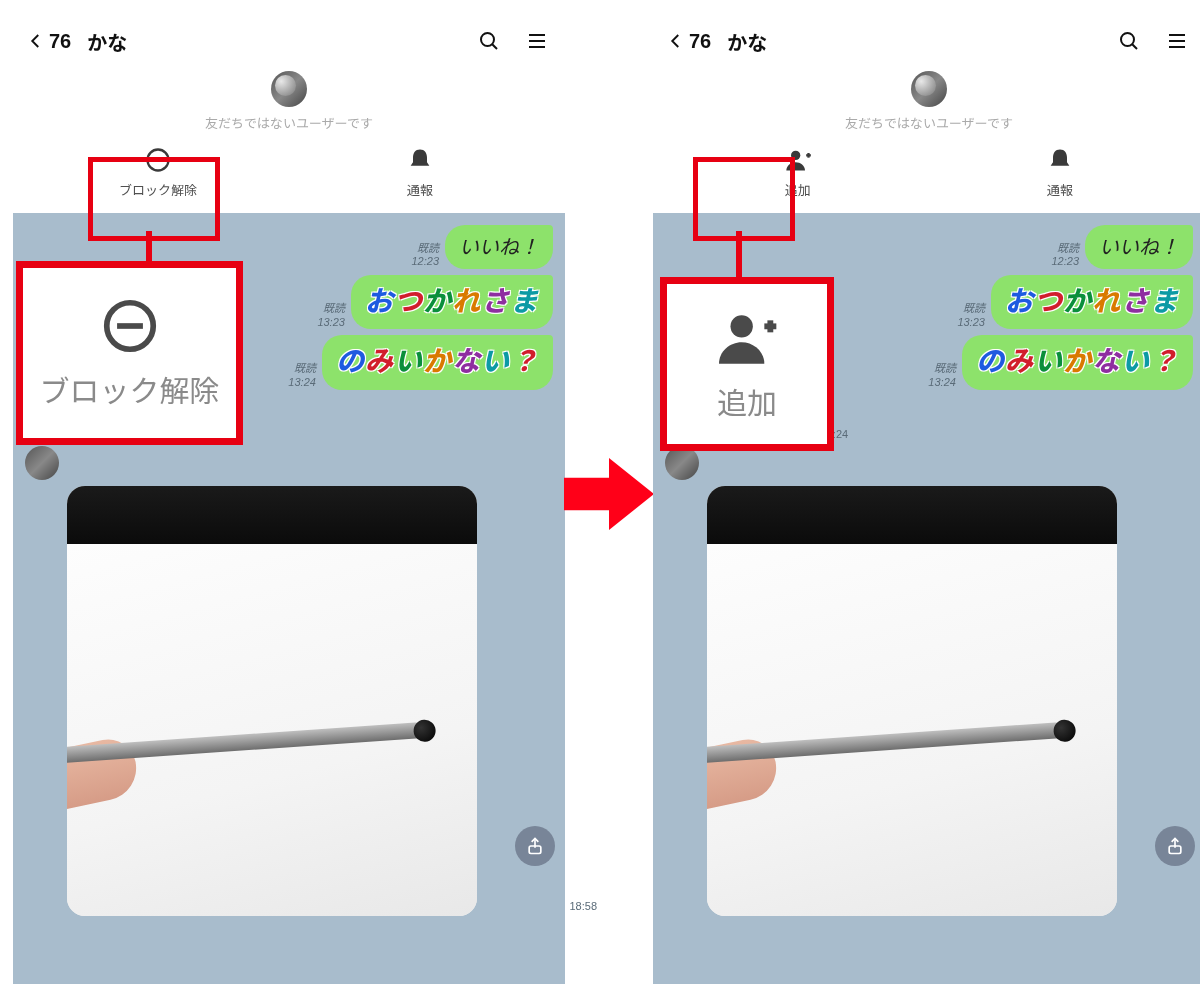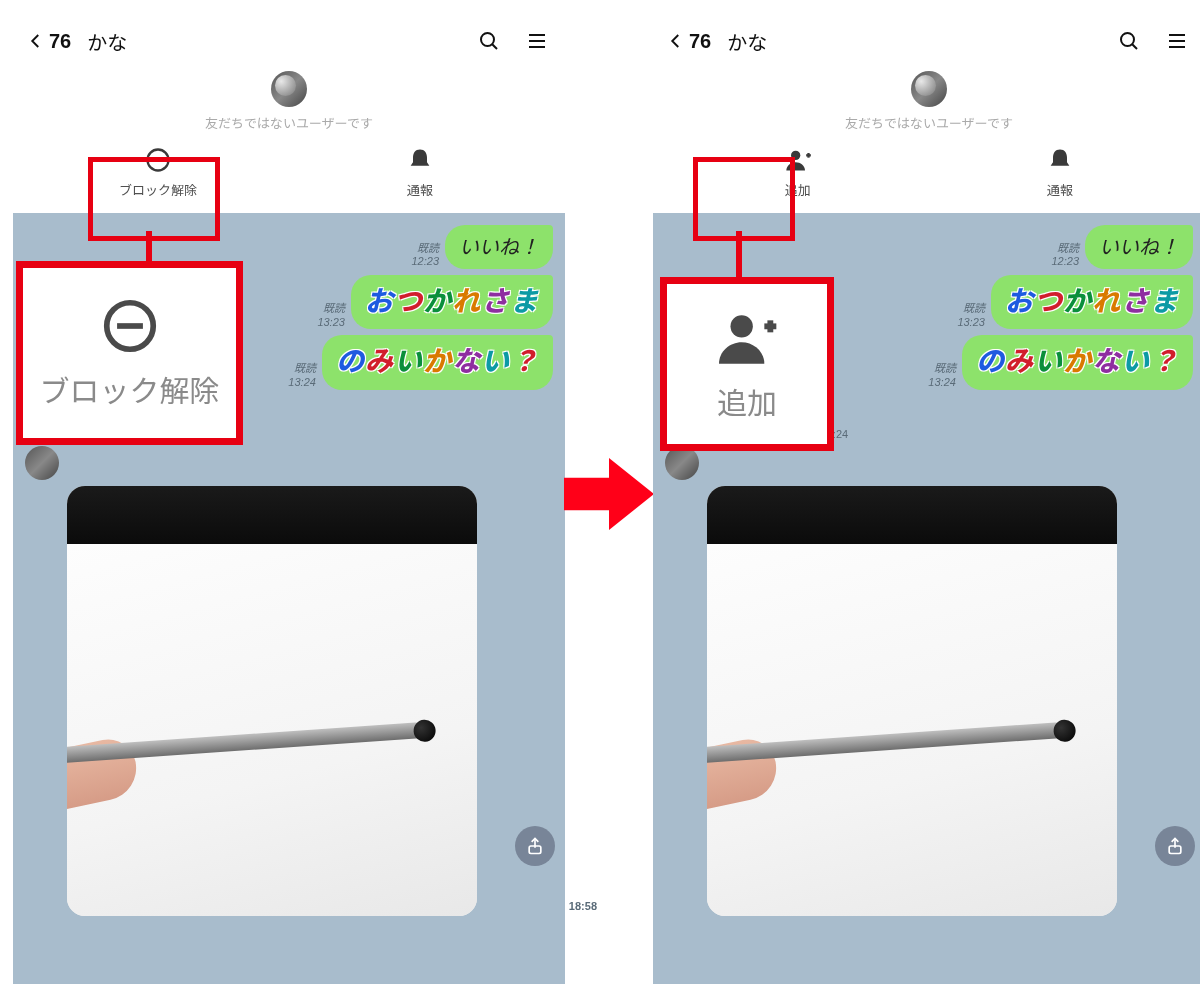--- a/index.html
+++ b/index.html
@@ -18,21 +18,21 @@
   .phone{position:absolute;top:0;width:552px;height:984px;background:var(--chat-bg);}
   .phone.left{left:13px;}
   .phone.right{left:653px;}
 
   
   .hdr{background:#fff;padding:10px 14px 0 14px;}
   .hdr-bar{display:flex;align-items:center;height:44px;}
   .back{display:flex;align-items:center;gap:4px;cursor:pointer;}
   .back svg{width:18px;height:18px;}
   .badge{font-size:20px;font-weight:700;color:#111;}
-  .chat-name{font-size:20px;font-weight:400;color:#111;margin-left:16px;}
+  .chat-name{font-size:20px;font-weight:700;color:#111;margin-left:16px;}
   .hdr-spacer{flex:1;}
   .hdr-ico{width:28px;height:28px;display:flex;align-items:center;justify-content:center;margin-left:20px;cursor:pointer;}
   .hdr-ico svg{width:24px;height:24px;}
   .profile-info{display:flex;flex-direction:column;align-items:center;padding:8px 0 10px 0;}
   .avatar-sm{width:36px;height:36px;border-radius:50%;background:linear-gradient(135deg,#555 0%,#888 50%,#444 100%);position:relative;overflow:hidden;}
   .avatar-sm::after{content:"";position:absolute;left:10%;top:10%;width:60%;height:60%;border-radius:50%;background:radial-gradient(circle at 30% 30%, #e8e8e8, #777);}
   .notfriend{font-size:13px;color:var(--light-grey);margin-top:6px;}
 
   
   .action-row{display:flex;background:#fff;padding:4px 0 14px 0;}
@@ -68,21 +68,21 @@
   
   .img-wrap{position:relative;margin-left:42px;margin-top:4px;}
   .photo{width:410px;height:430px;border-radius:18px;overflow:hidden;background:#efefef;position:relative;}
   .photo .kbd{position:absolute;top:0;left:0;right:0;height:58px;background:linear-gradient(#1a1a1a,#0b0b0b);}
   .photo .paper{position:absolute;top:58px;left:0;right:0;bottom:0;background:linear-gradient(165deg,#fdfdfd 0%,#f4f4f4 60%,#e8e8e8 100%);}
   .photo .pen{position:absolute;left:-5%;top:58%;width:92%;height:16px;background:linear-gradient(#bfbfbf,#6d6d6d);border-radius:10px;transform:rotate(-4deg);}
   .photo .pen::after{content:"";position:absolute;right:-12px;top:-2px;width:22px;height:22px;border-radius:50%;background:radial-gradient(circle at 35% 35%,#333,#000);}
   .photo .finger{position:absolute;left:-30px;top:60%;width:100px;height:60px;border-radius:50px 60px 70px 40px;background:linear-gradient(#e8b8a2,#d69c87);transform:rotate(-12deg);}
   .sharebtn{position:absolute;right:-2px;bottom:50px;width:40px;height:40px;border-radius:50%;background:rgba(100,110,130,.7);display:flex;align-items:center;justify-content:center;cursor:pointer;}
   .sharebtn svg{width:20px;height:20px;}
-  .img-time{position:absolute;right:-44px;bottom:4px;font-size:11px;color:#5a6b78;font-weight:bold;}
+  .img-time{position:absolute;right:-44px;bottom:4px;font-size:11px;color:#5a6b78;}
 
   
   .callout-frame{position:absolute;border:5px solid var(--callout-red);background:rgba(255,255,255,0);pointer-events:none;}
   .callout-big{position:absolute;border:7px solid var(--callout-red);background:#fff;display:flex;flex-direction:column;align-items:center;justify-content:center;gap:10px;}
   .callout-big .blabel{font-size:30px;color:#8a8a8a;}
   .callout-connector{position:absolute;width:6px;background:var(--callout-red);}
 
   
   .big-arrow{position:absolute;left:564px;top:440px;width:90px;height:90px;}
   .big-arrow svg{width:100%;height:100%;}

